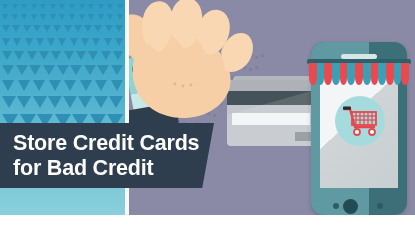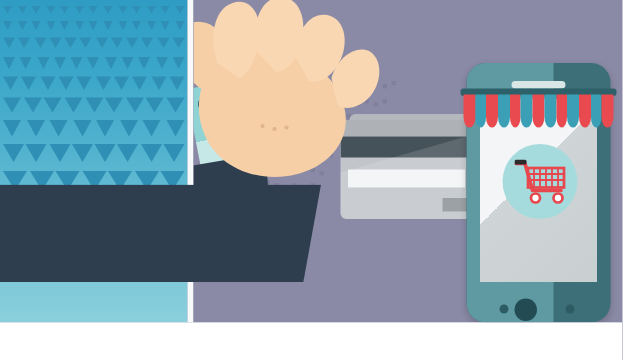--- a/index.html
+++ b/index.html
@@ -574,15 +574,17 @@
       <line x1="29" y1="7" x2="29" y2="20" stroke="#e8474d" stroke-width="1.2"></line>
       <line x1="9" y1="11" x2="33" y2="11" stroke="#e8474d" stroke-width="1.2"></line>
       <line x1="9" y1="15" x2="33" y2="15" stroke="#e8474d" stroke-width="1.2"></line>
       <circle cx="14" cy="27" r="3" fill="#ffffff" stroke="#e8474d" stroke-width="1.8"></circle>
       <circle cx="29" cy="27" r="3" fill="#ffffff" stroke="#e8474d" stroke-width="1.8"></circle>
     </svg>
 
   </div>
 
   <div class="title-banner">
+    <div class="title-line">Store Credit Cards</div>
+    <div class="title-line">for Bad Credit</div>
   </div>
 
 </div>
 
 </body></html>

